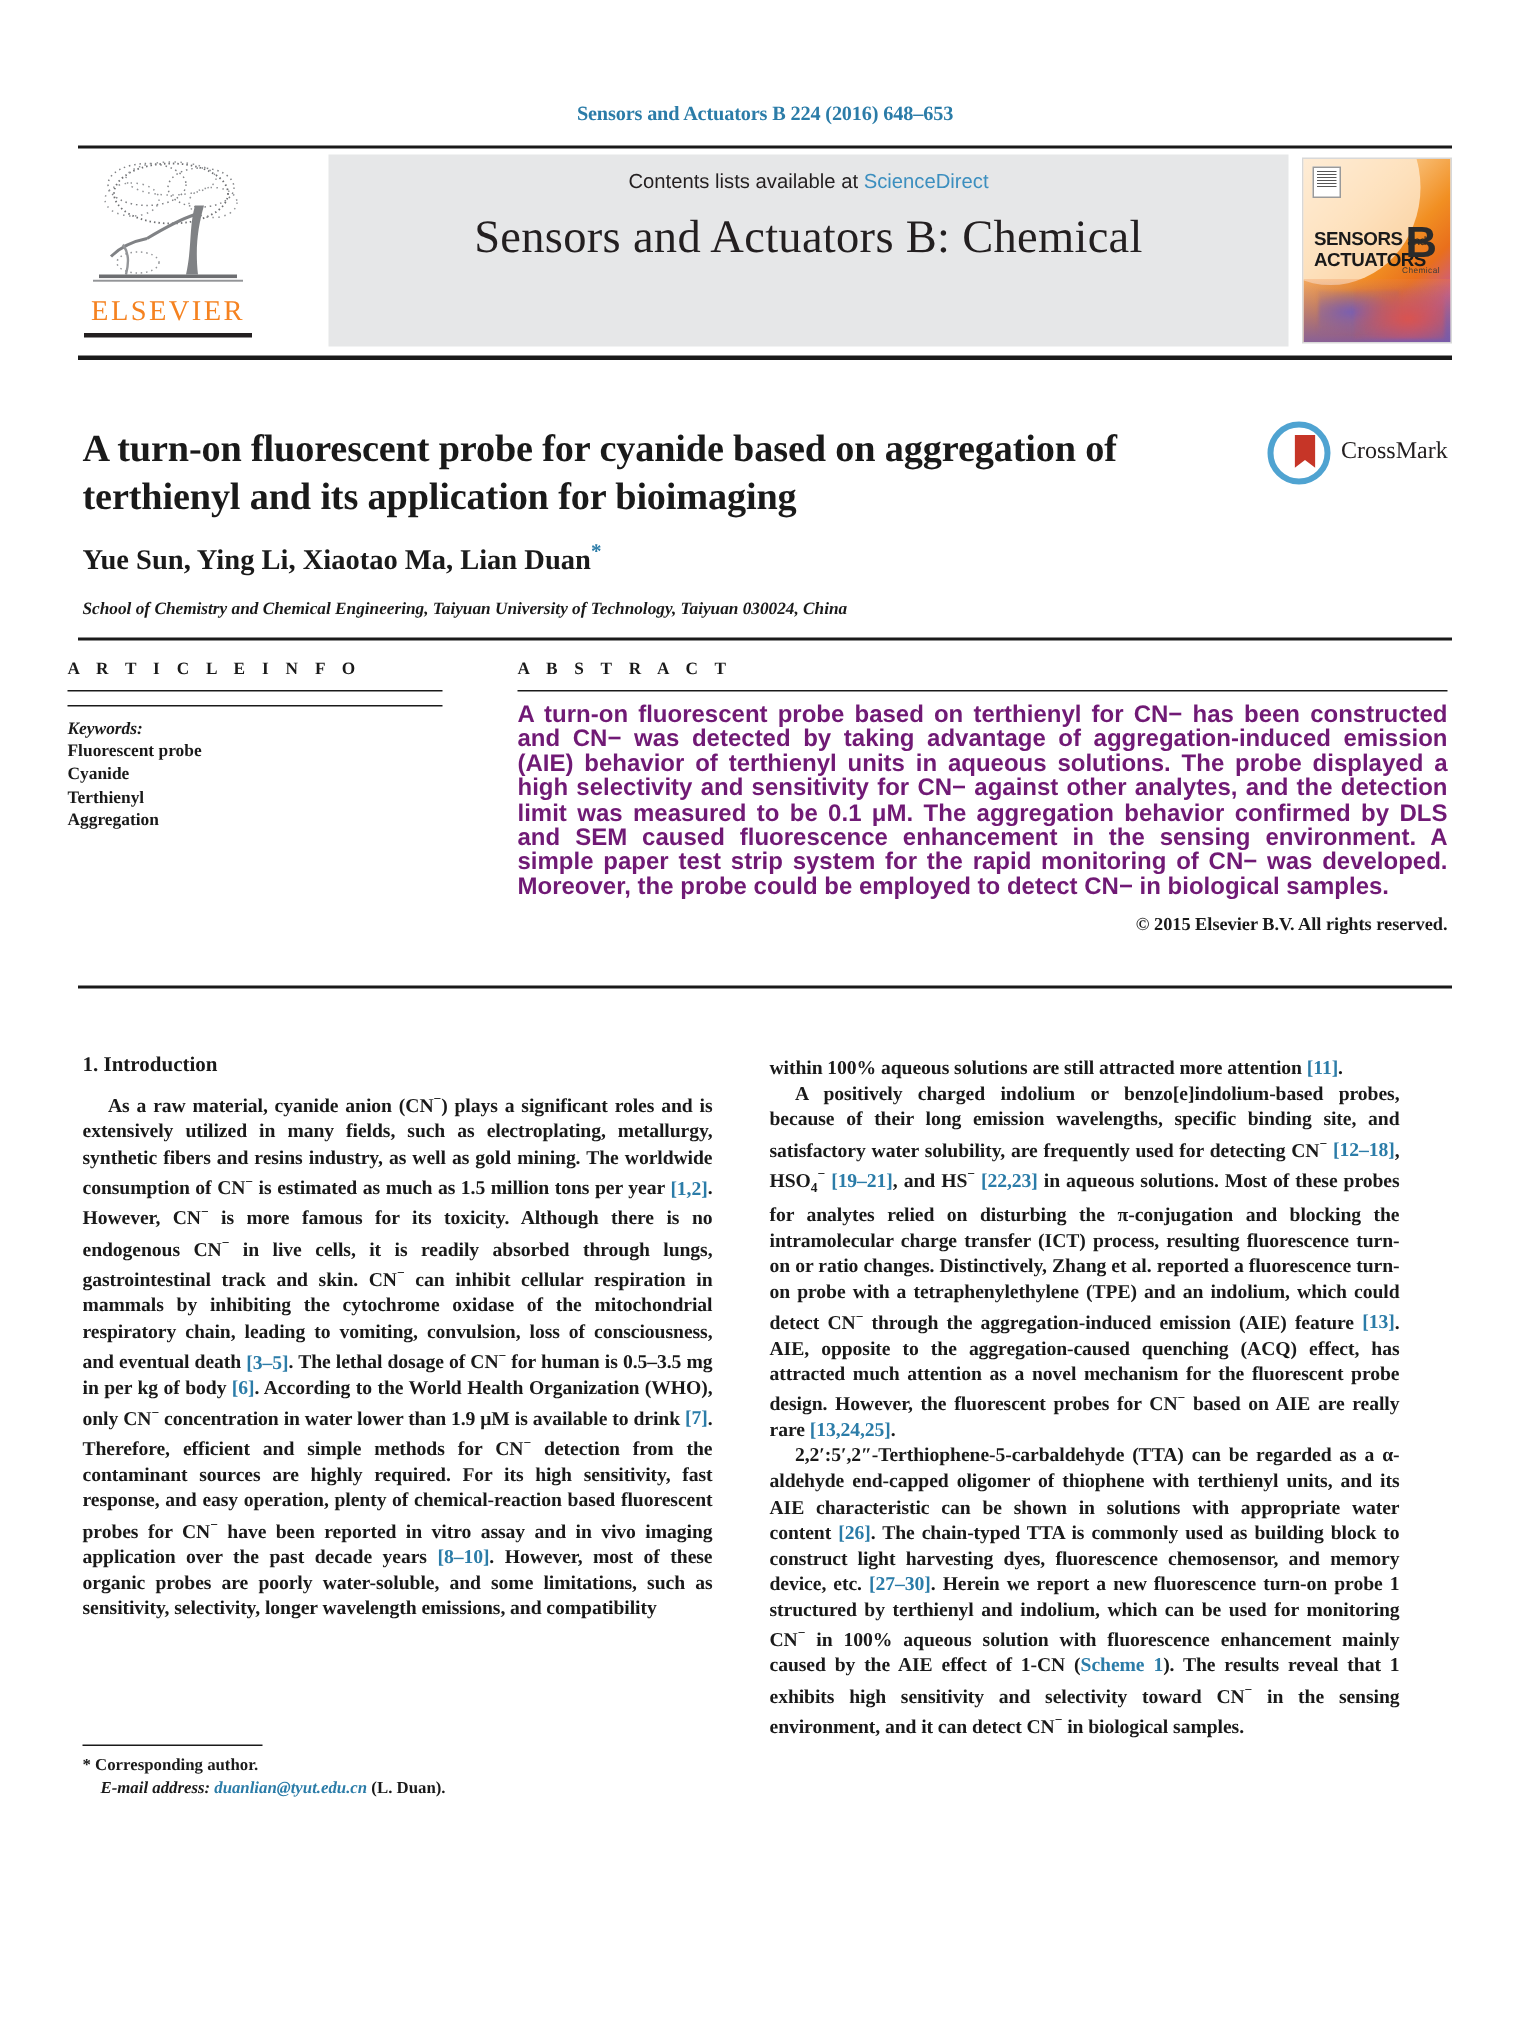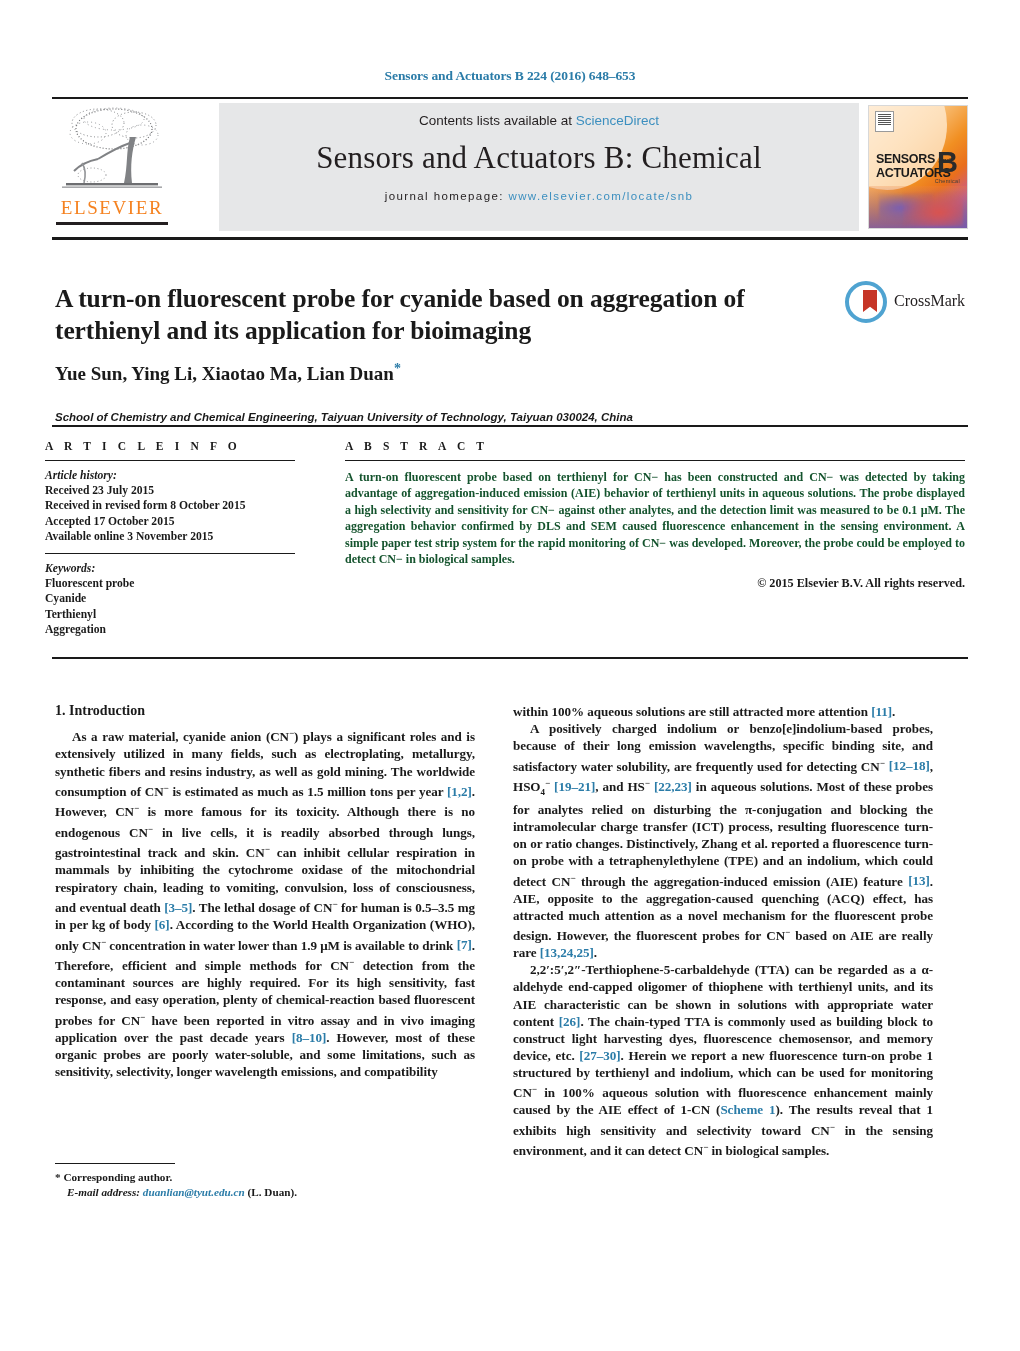--- a/index.html
+++ b/index.html
@@ -231,22 +231,22 @@
     font-size: 19px;
     font-weight: bold;
     color: #1a1a1a;
   }
   .authors .star {
     color: #2B7CA8;
     font-size: 14px;
     vertical-align: super;
   }
   .affiliation {
-    margin-top: 26px;
-    font-family: Liberation Sans, sans-serif;
+    margin-top: 15px;
+    font-family: Liberation Serif, serif;
     font-style: italic;
     font-weight: bold;
     font-size: 11.5px;
     color: #1a1a1a;
   }
 
   
   .crossmark {
     position: absolute;
     left: 845px;
@@ -330,26 +330,26 @@
   .info-group .ital {
     font-style: italic;
   }
   .info-sep {
     margin-top: 9px;
     height: 1px;
     background: #1a1a1a;
   }
   .abstract-body {
     margin-top: 8px;
-    font-family: Liberation Serif, serif;
-    font-size: 12px;
+    font-family: Liberation Sans, sans-serif;
+    font-size: 16px;
     font-weight: bold;
     line-height: 16.4px;
     text-align: justify;
-    color: #14532d;
+    color: #701a75;
   }
   .copyright {
     margin-top: 9px;
     text-align: right;
     font-family: "Liberation Serif", serif;
     font-size: 12.2px;
     font-weight: bold;
     color: #1a1a1a;
   }
 
@@ -458,23 +458,20 @@
       </div>
       <div class="elsevier-word">ELSEVIER</div>
       <div class="elsevier-rule"></div>
     </div>
 
     <div class="masthead-center">
       <div class="contents-line">
         <span>Contents lists available at </span><a class="sd" href="#" style="text-decoration:none">ScienceDirect</a>
       </div>
       <div class="journal-title">Sensors and Actuators B: Chemical</div>
-      <div class="homepage-line">
-        <span>journal homepage: </span><a class="url" href="#" style="text-decoration:none">www.elsevier.com/locate/snb</a>
-      </div>
     </div>
 
     <div class="cover-thumb">
       <div class="cover-ellipse"></div>
       <div class="cover-bottom"></div>
       <div class="cover-blotch"></div>
       <div class="cover-blotch2"></div>
       <div class="cover-els-mark"></div>
       <div class="cover-txt">
         <span>SENSORS</span>
@@ -501,27 +498,20 @@
       <div class="cm-flag"></div>
     </div>
     <div class="cm-label">CrossMark</div>
   </div>
 
   <div class="panel-rule-top"></div>
 
   <div class="info-col">
     <div class="sec-head">A R T I C L E   I N F O</div>
     <div class="thin-rule"></div>
-    <div class="info-group">
-      <div class="ital">Article history:</div>
-      <div>Received 23 July 2015</div>
-      <div>Received in revised form 8 October 2015</div>
-      <div>Accepted 17 October 2015</div>
-      <div>Available online 3 November 2015</div>
-    </div>
     <div class="info-sep"></div>
     <div class="info-group">
       <div class="ital">Keywords:</div>
       <div>Fluorescent probe</div>
       <div>Cyanide</div>
       <div>Terthienyl</div>
       <div>Aggregation</div>
     </div>
   </div>
 

